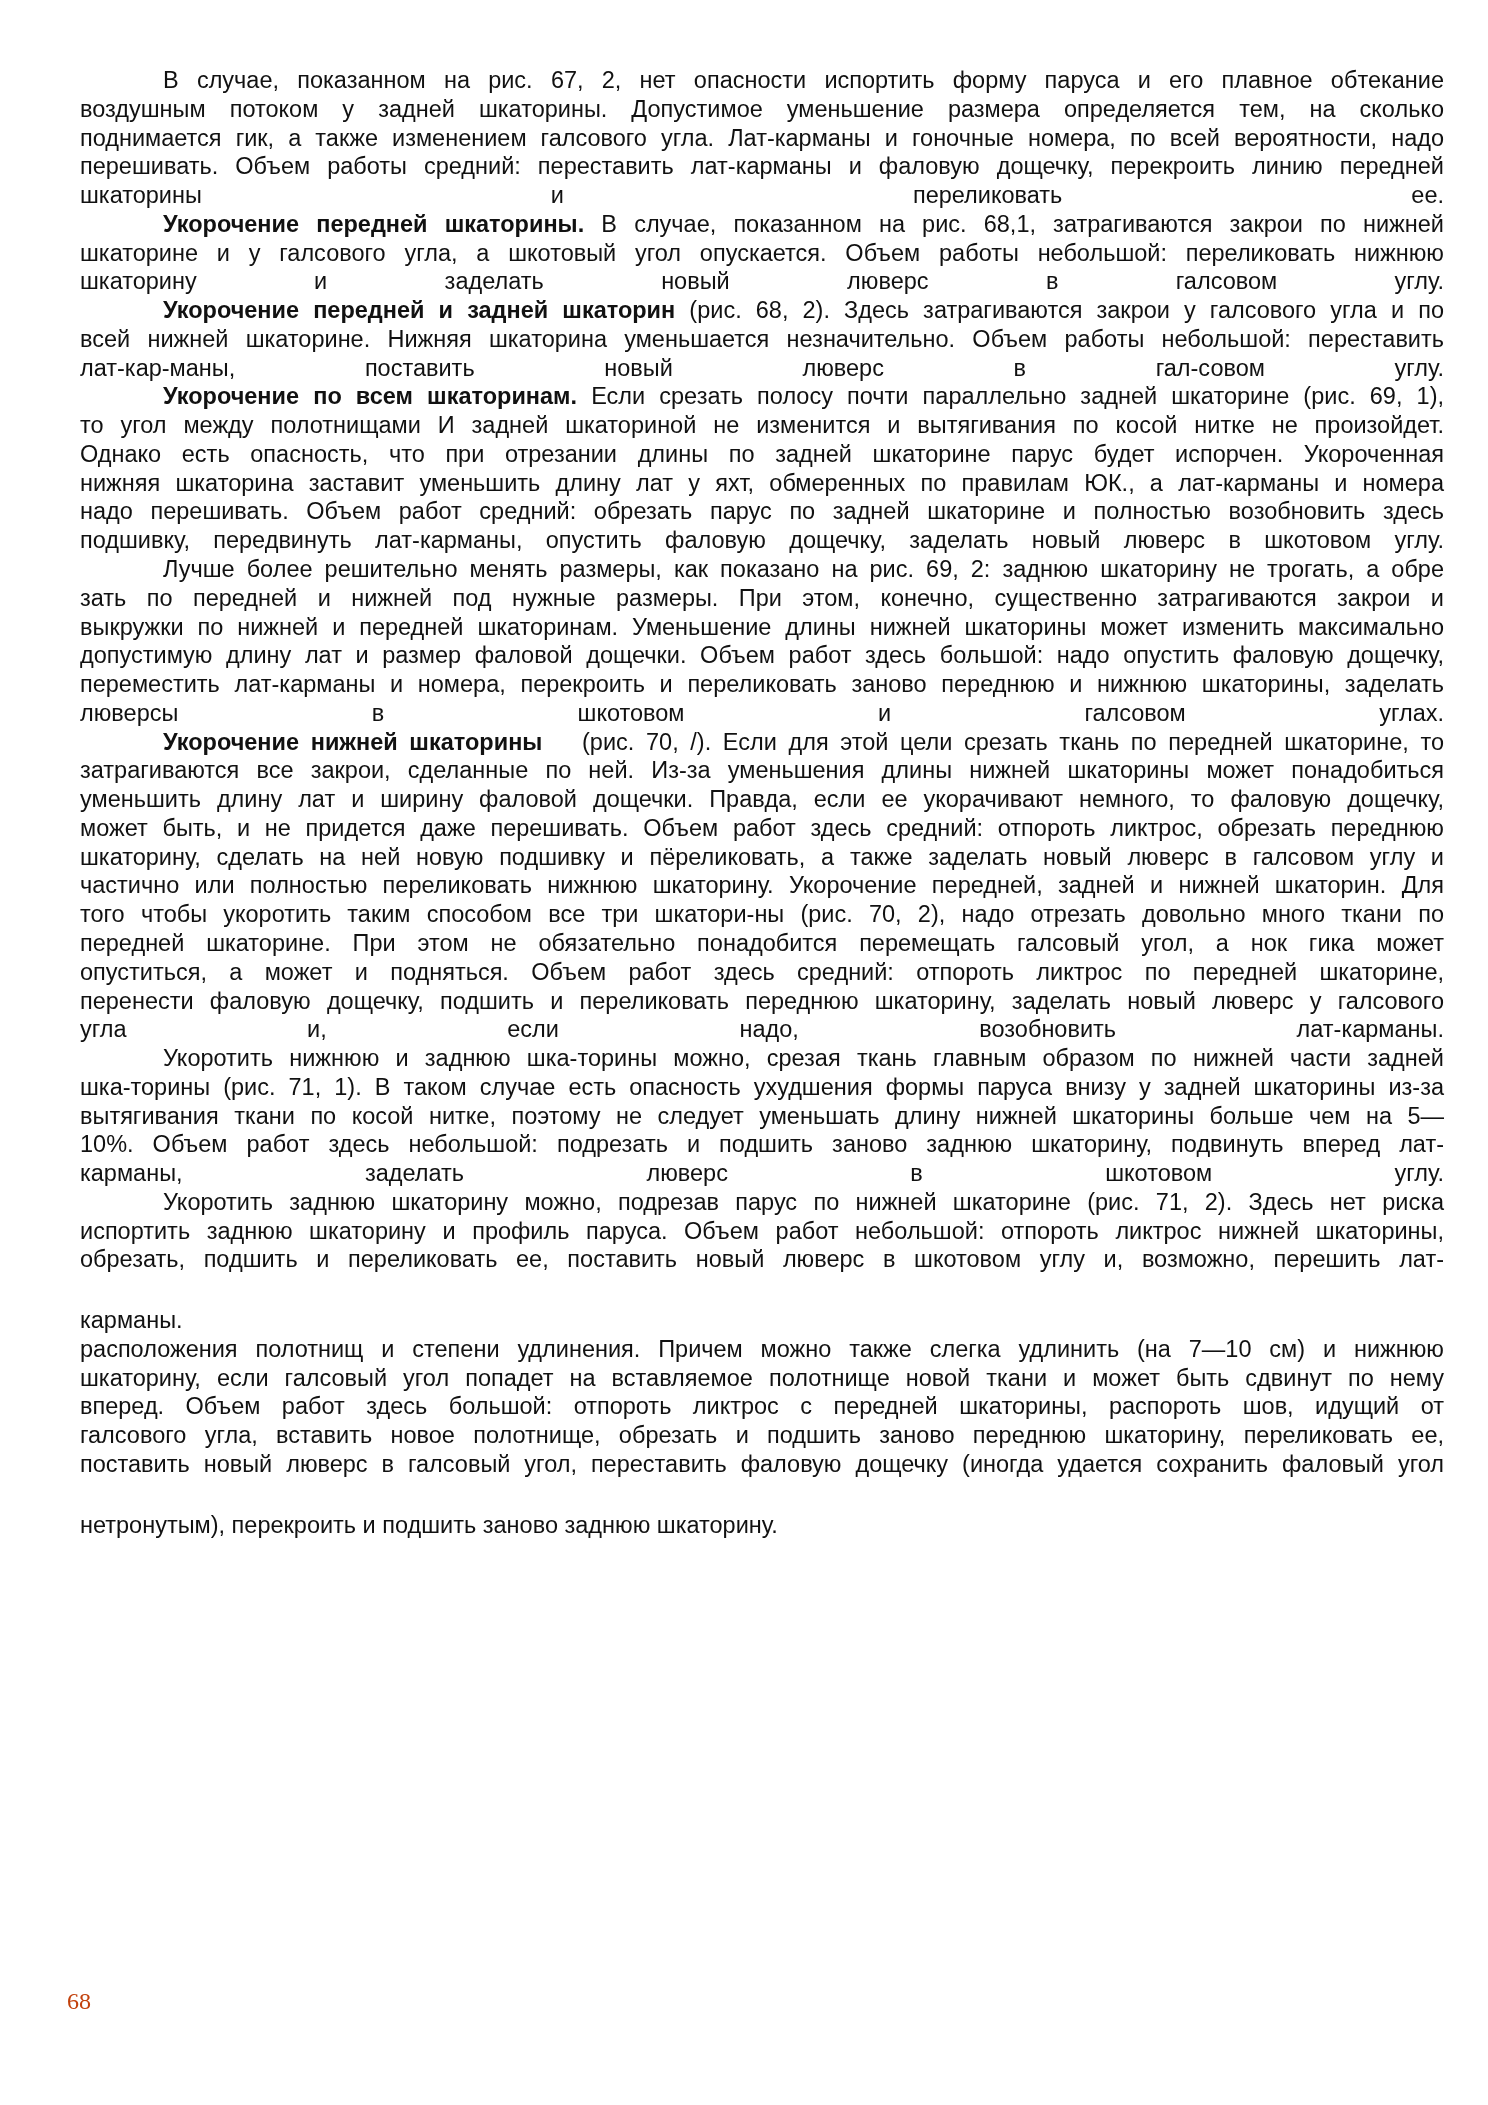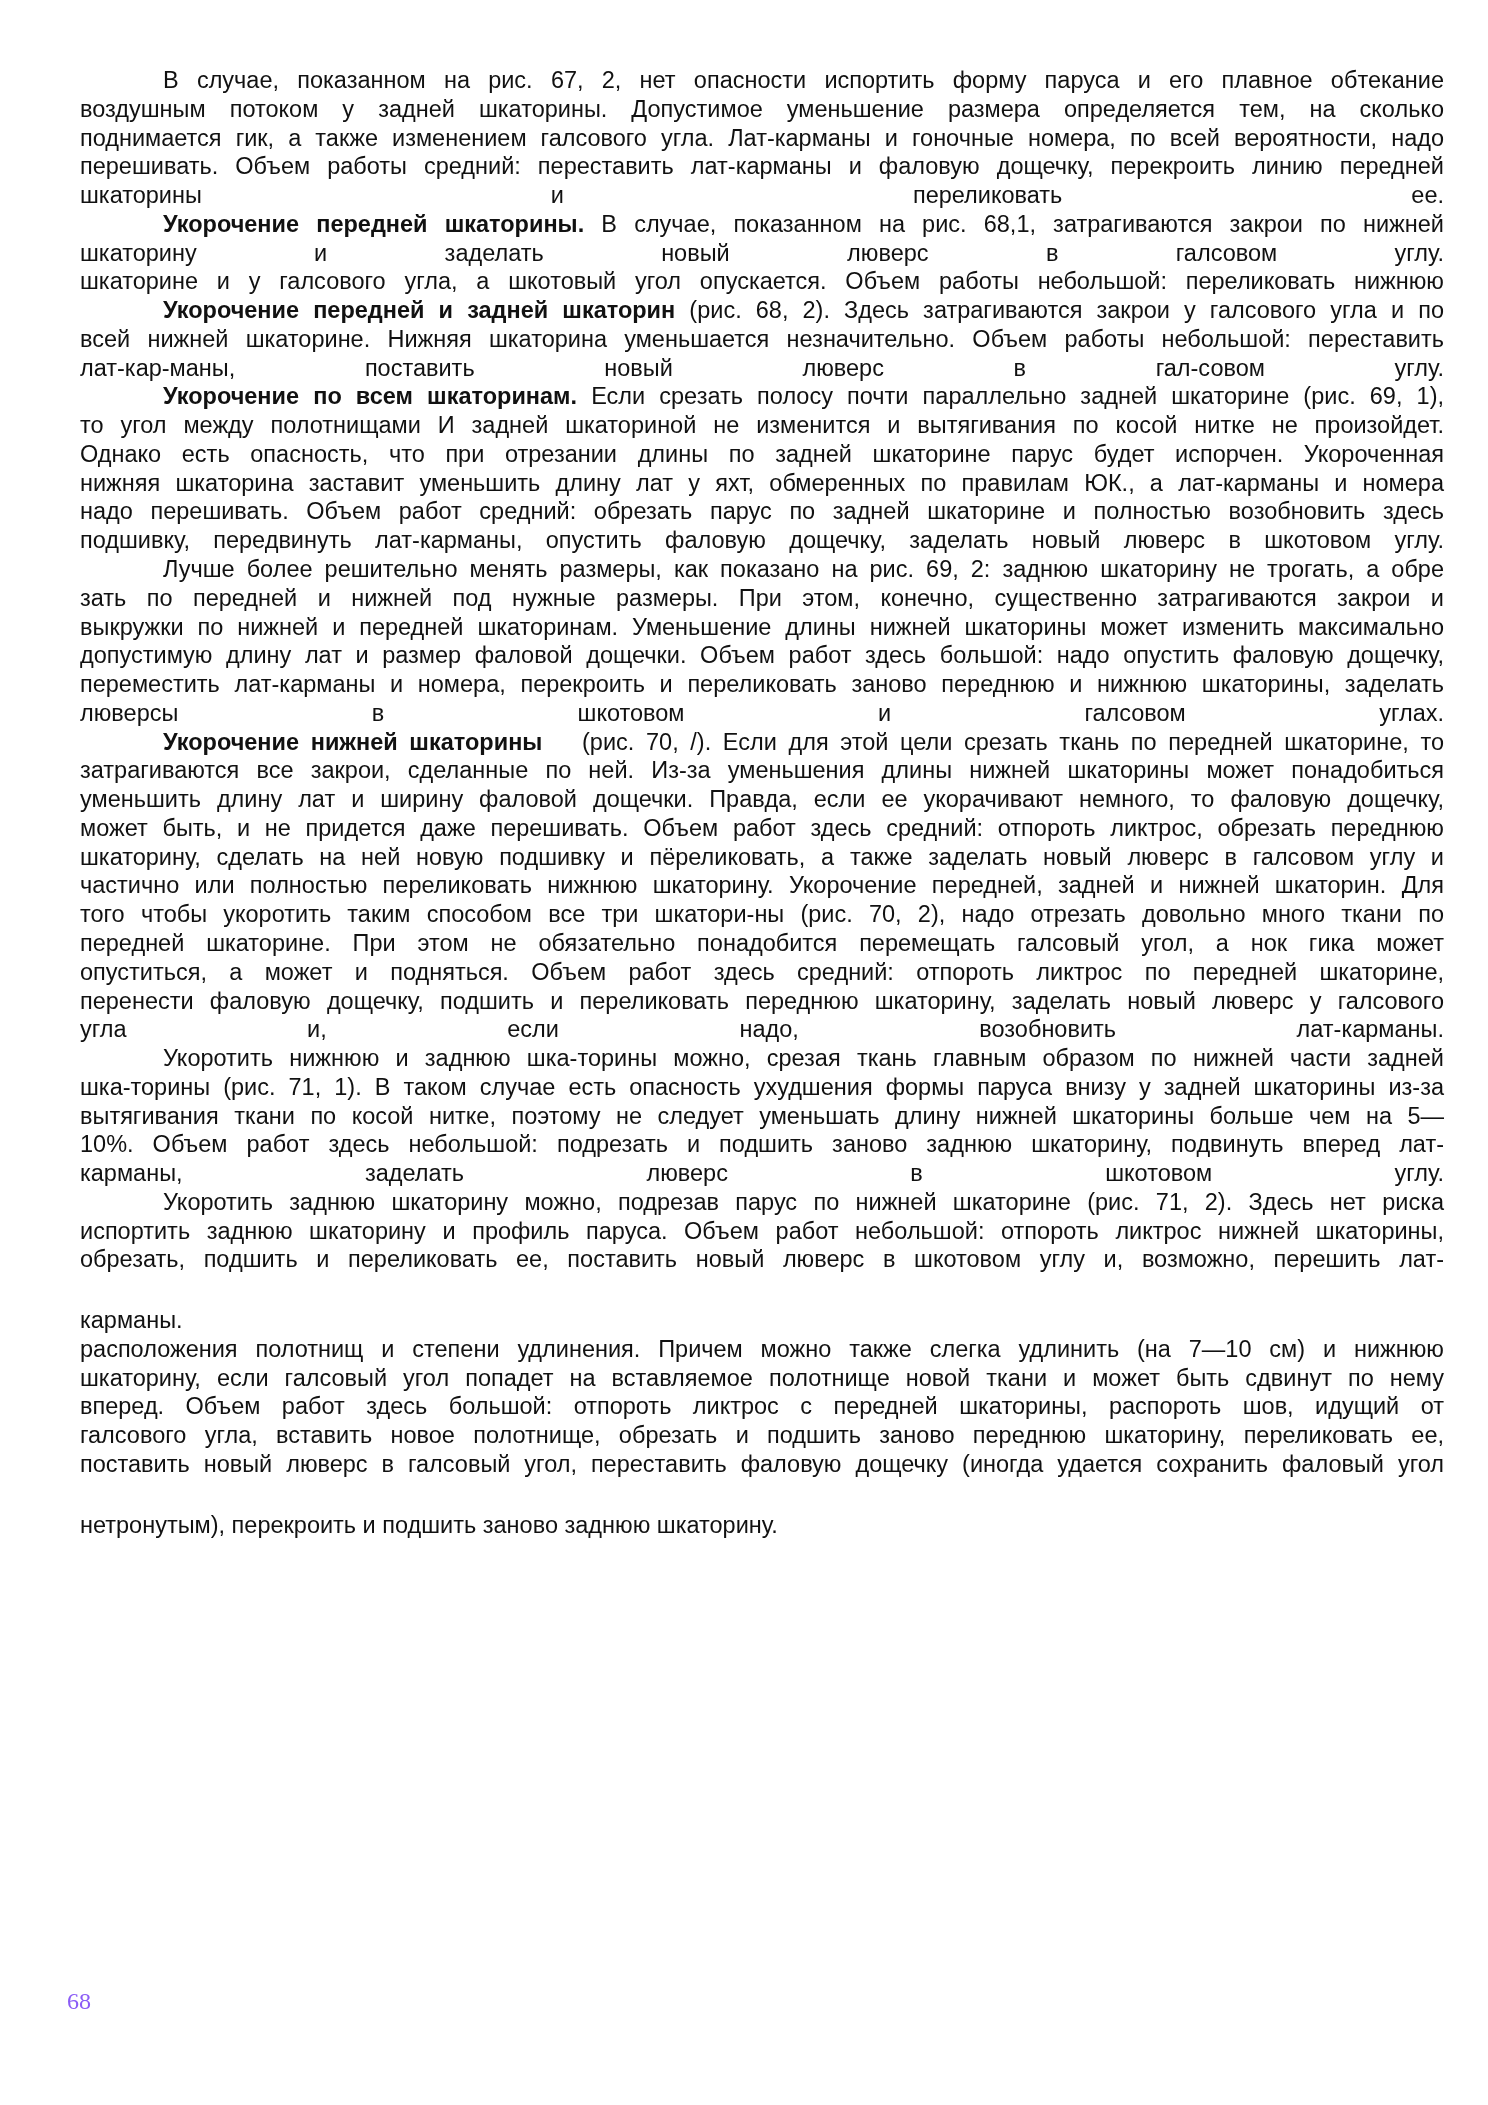--- a/index.html
+++ b/index.html
@@ -13,41 +13,41 @@
   .line {
     display: block; white-space: nowrap; height: 28.78px;
     text-align: justify; text-align-last: justify;
     overflow: visible;
   }
   .line.indent { padding-left: 83px; }
   .line.last { text-align: left; text-align-last: left; margin-top: 32px; }
   .line b { font-weight: bold; }
   .page-number {
     position: absolute; left: 67px; top: 1988px;
-    font-family: "Liberation Serif", serif; font-size: 24px; color: #8b5cf6;
+    font-family: "Liberation Serif", serif; font-size: 24px; color: #c2410c;
   }
 </style>
 </head>
 <body>
 
 <div class="page">
   <div class="text-block">
 
     <div>
       <span class="line indent">В случае, показанном на рис. 67, 2, нет опасности испортить форму паруса и его плавное обтекание</span>
       <span class="line">воздушным потоком у задней шкаторины. Допустимое уменьшение размера определяется тем, на сколько</span>
       <span class="line">поднимается гик, а также изменением галсового угла. Лат-карманы и гоночные номера, по всей вероятности, надо</span>
       <span class="line">перешивать. Объем работы средний: переставить лат-карманы и фаловую дощечку, перекроить линию передней</span>
       <span class="line">шкаторины и переликовать ее.</span>
     </div>
 
     <div>
       <span class="line indent"><b>Укорочение передней шкаторины.</b><span style="white-space: normal;"> В случае, показанном на рис. 68,1, затрагиваются закрои по нижней</span></span>
+      <span class="line">шкаторине и у галсового угла, а шкотовый угол опускается. Объем работы небольшой: переликовать нижнюю</span>
       <span class="line">шкаторину и заделать новый люверс в галсовом углу.</span>
-      <span class="line">шкаторине и у галсового угла, а шкотовый угол опускается. Объем работы небольшой: переликовать нижнюю</span>
     </div>
 
     <div>
       <span class="line indent"><b>Укорочение передней и задней шкаторин</b><span style="white-space: normal;"> (рис. 68, 2). Здесь затрагиваются закрои у галсового угла и по</span></span>
       <span class="line">всей нижней шкаторине. Нижняя шкаторина уменьшается незначительно. Объем работы небольшой: переставить</span>
       <span class="line">лат-кар-маны, поставить новый люверс в гал-совом углу.</span>
     </div>
 
     <div>
       <span class="line indent"><b>Укорочение по всем шкаторинам.</b><span style="white-space: normal;"> Если срезать полосу почти параллельно задней шкаторине (рис. 69, 1),</span></span>

